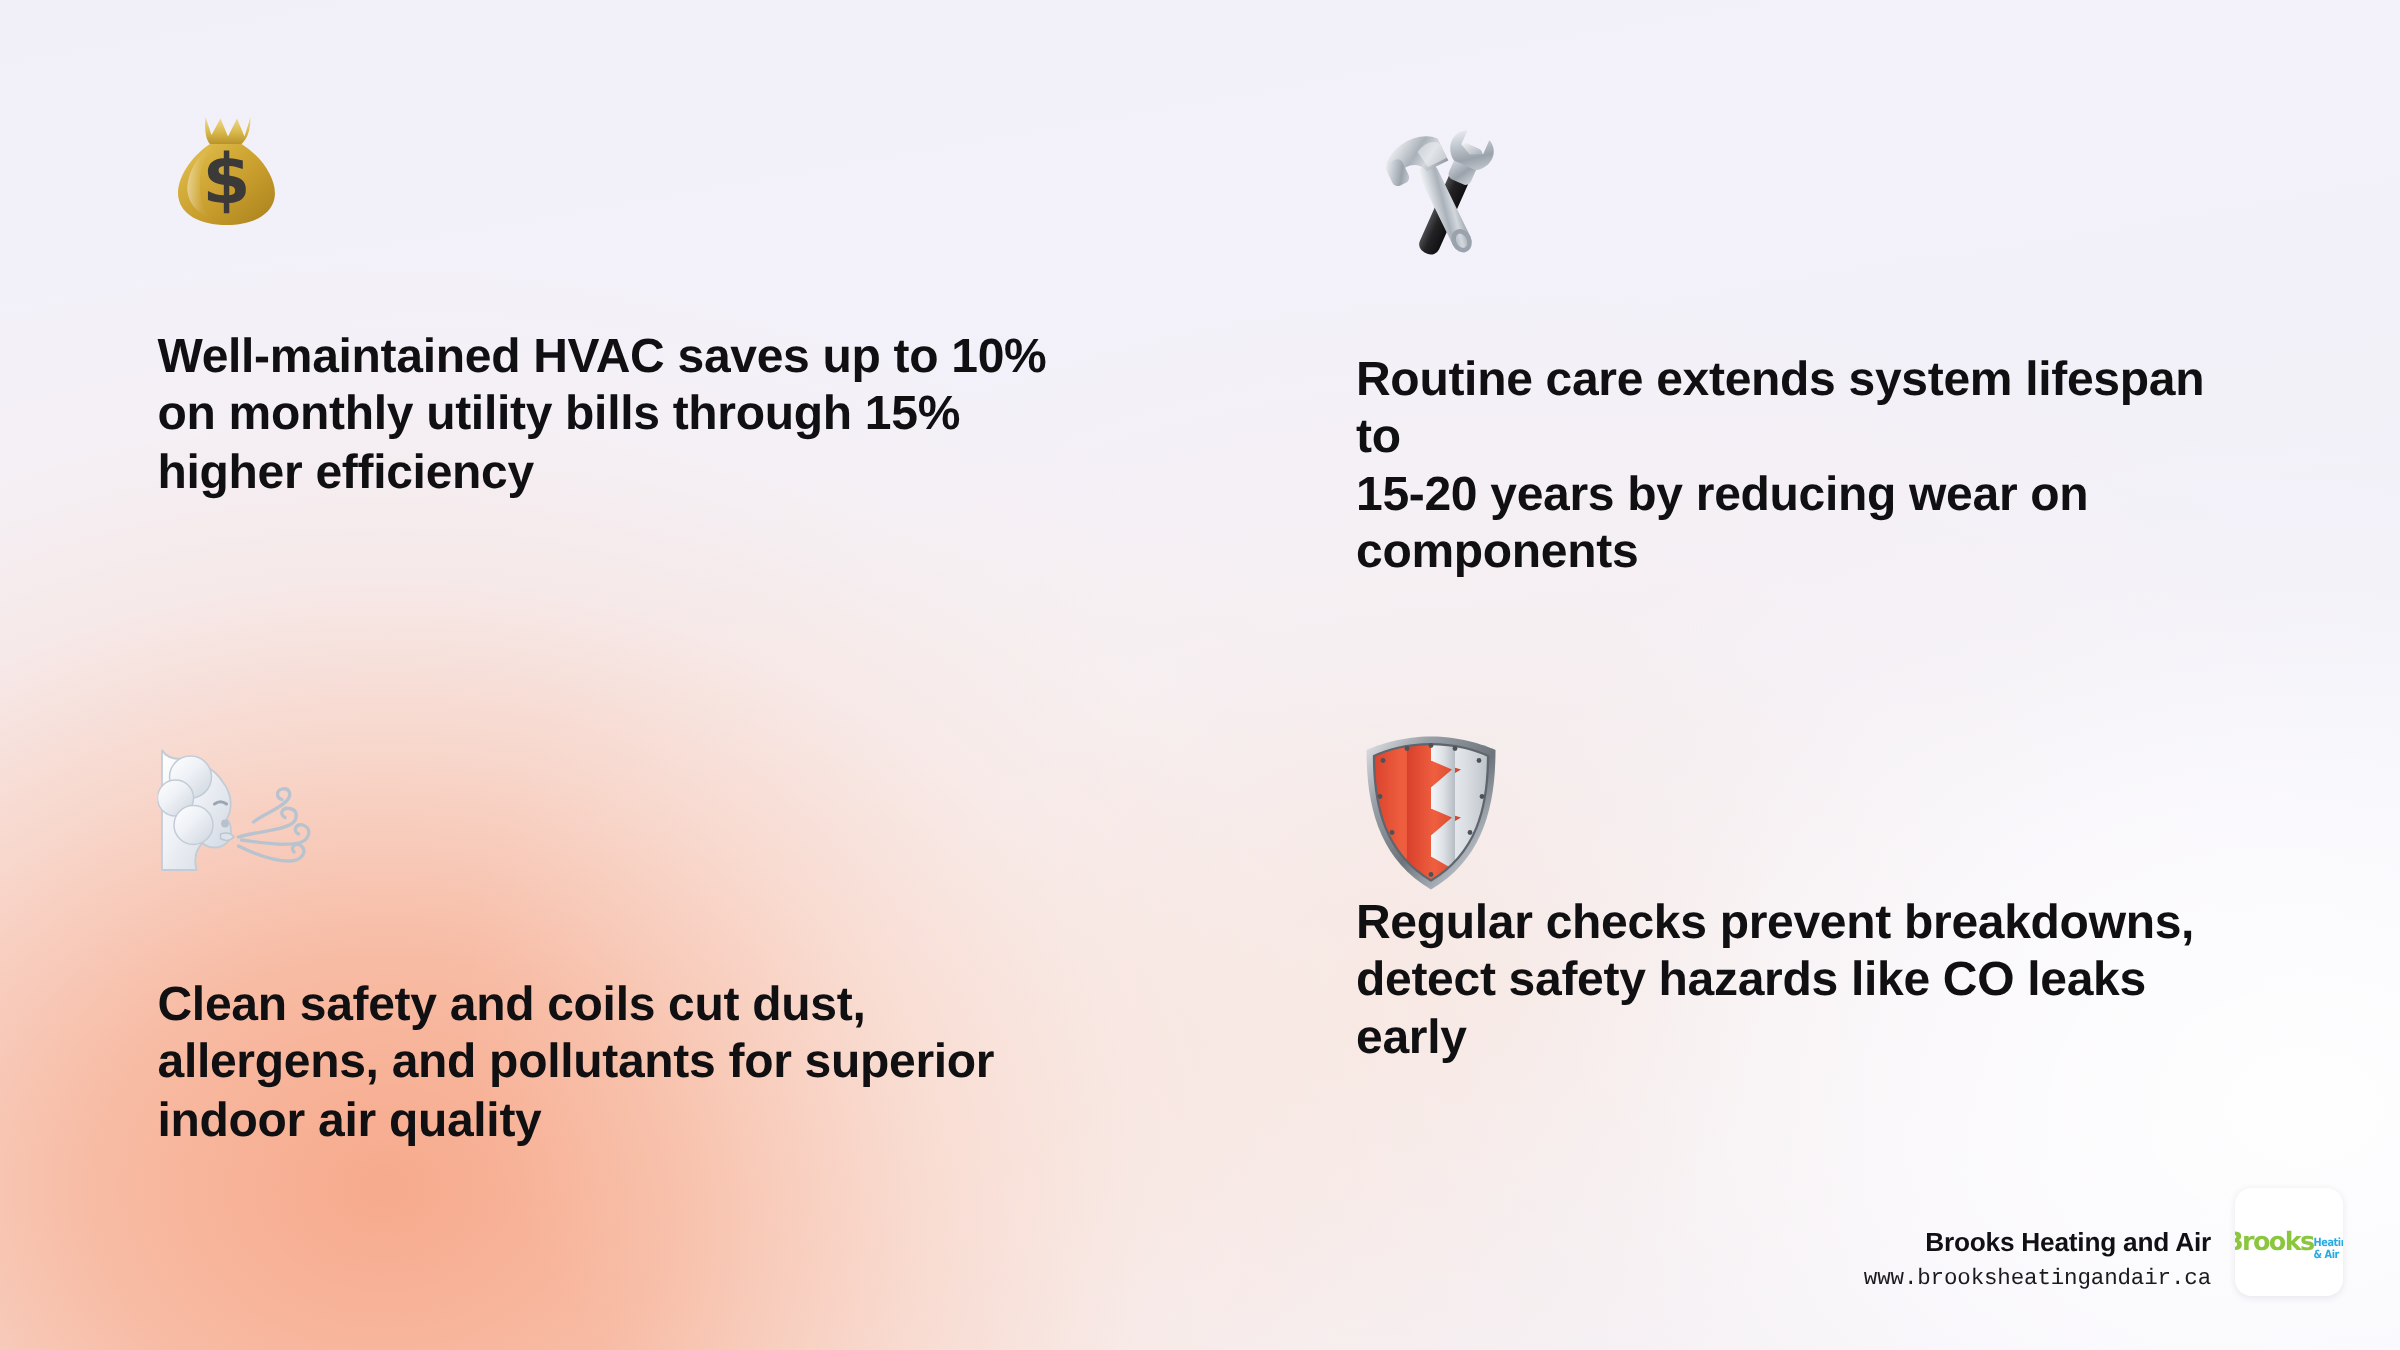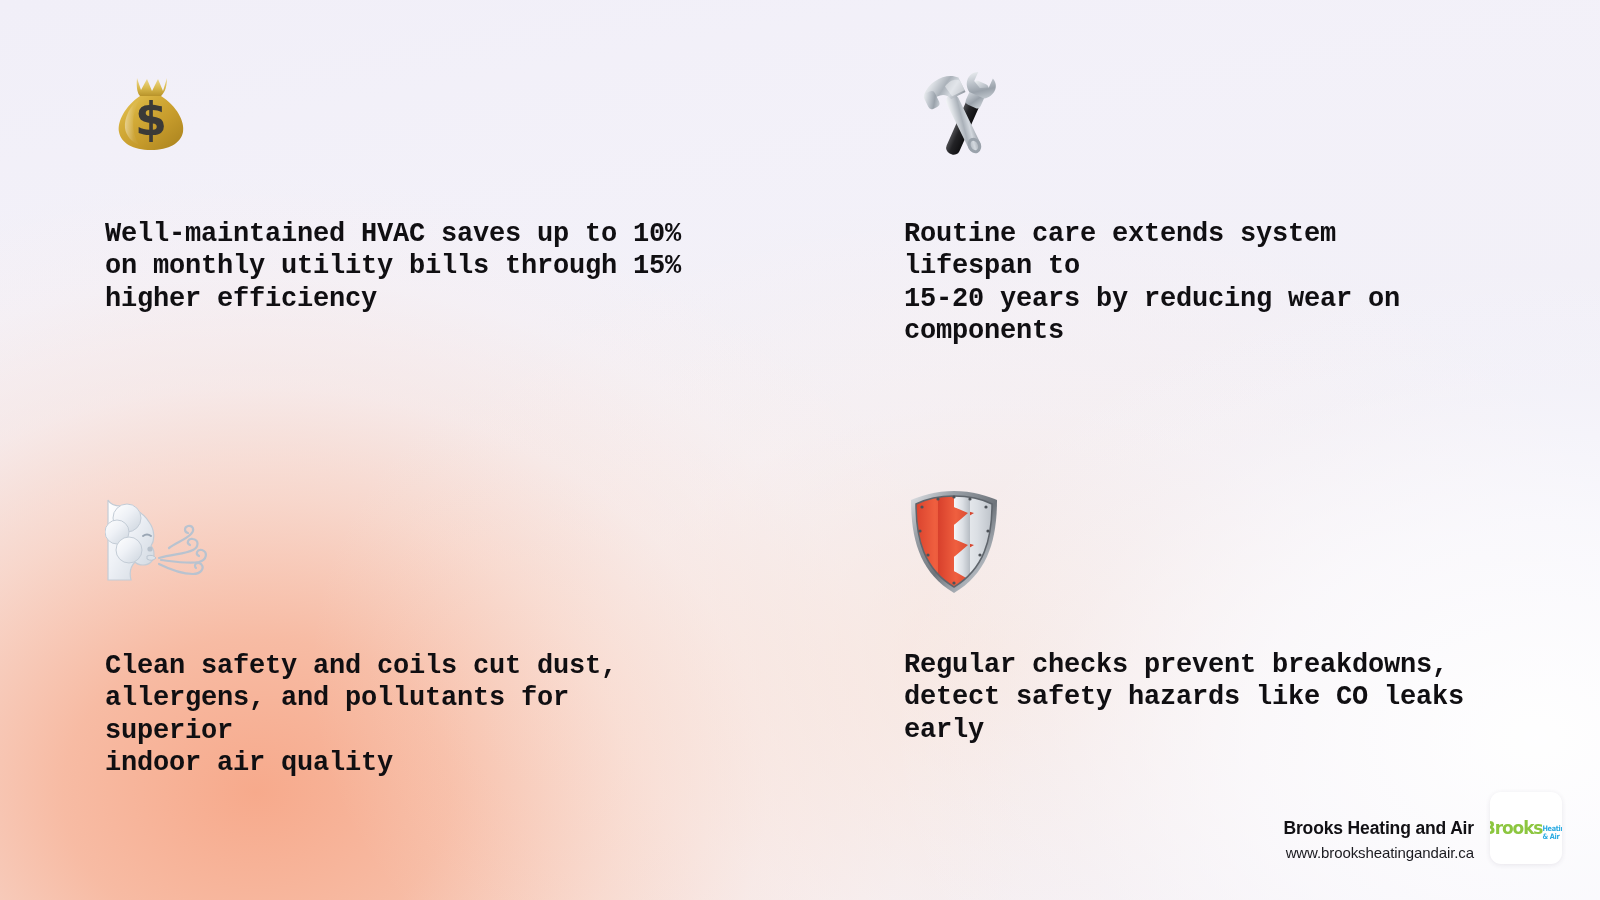--- a/index.html
+++ b/index.html
@@ -76,39 +76,39 @@
   .card-icon {
     font-family: "DejaVu Sans", sans-serif;
     font-size: 86px;
     line-height: 1;
     height: 104px;
     display: block;
     user-select: none;
   }
   .card-icon svg { display: block; }
   .card-text {
-    font-family: Liberation Mono, monospace;
+    font-family: Liberation Sans, sans-serif;
     font-weight: bold;
-    font-size: 27px;
+    font-size: 32px;
     line-height: 1.20;
     letter-spacing: -0.2px;
     color: #100f12;
     white-space: pre-line;
   }
 
   
   #card-savings   { left: 105px; top: 66px; }
-  #card-lifespan  { left: 904px; top: 62px; }
+  #card-lifespan  { left: 904px; top: 77px; }
   #card-air       { left: 105px; top: 492px; }
   #card-safety    { left: 904px; top: 487px; }
 
   #card-savings  .card-text { margin-top: 48px; }
   #card-lifespan .card-text { margin-top: 52px; width: 575px; }
   #card-air      .card-text { margin-top: 62px; }
-  #card-safety   .card-text { margin-top: 54px; width: 585px; }
+  #card-safety   .card-text { width: 585px; }
 
   #card-air .card-icon    { height: 96px; font-size: 78px; }
   #card-safety .card-icon { height: 108px; font-size: 92px; }
 
   
   #footer {
     position: absolute;
     right: 38px;
     bottom: 36px;
     display: flex;
@@ -124,21 +124,21 @@
   #footer-company {
     font-family: "Liberation Sans", "DejaVu Sans", sans-serif;
     font-weight: bold;
     font-size: 17.5px;
     letter-spacing: -0.15px;
     color: #111014;
     line-height: 1;
     margin-top: 24px;
   }
   #footer-url {
-    font-family: Liberation Sans, sans-serif;
+    font-family: Liberation Mono, monospace;
     font-weight: normal;
     font-size: 15px;
     letter-spacing: -0.1px;
     color: #1a1a1f;
     line-height: 1;
   }
   #logo-card {
     width: 72px;
     height: 72px;
     border-radius: 11px;

